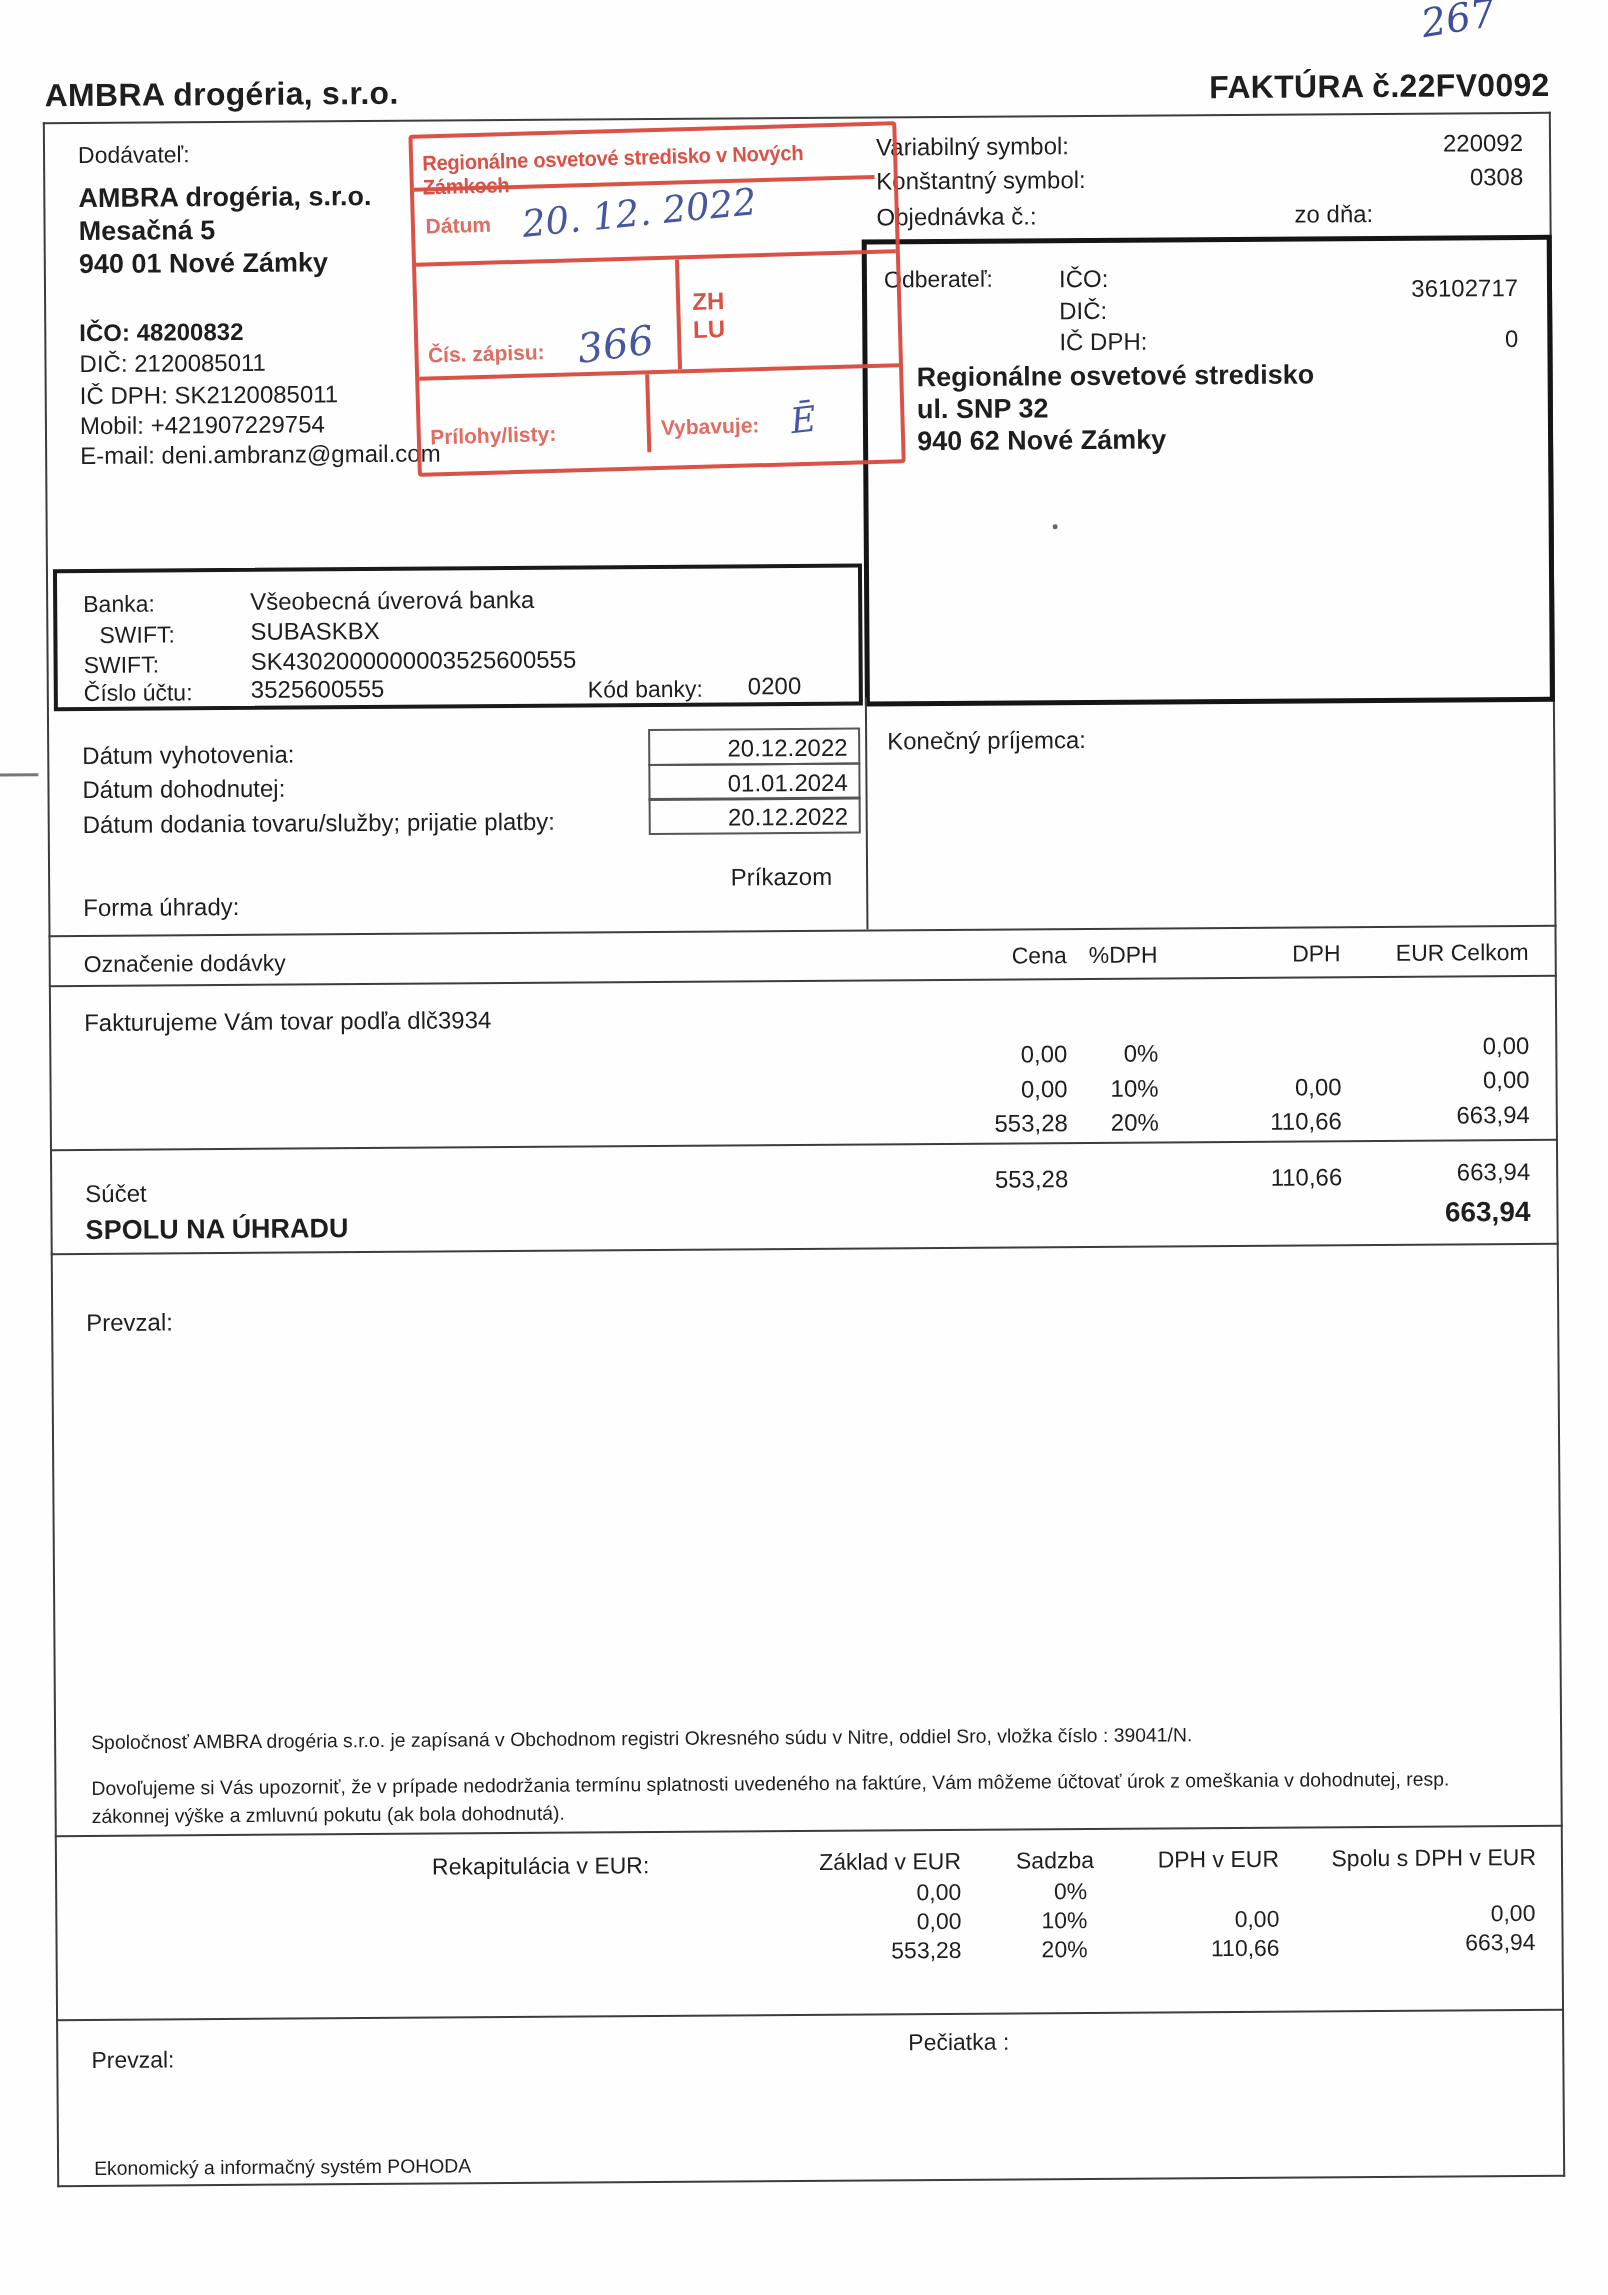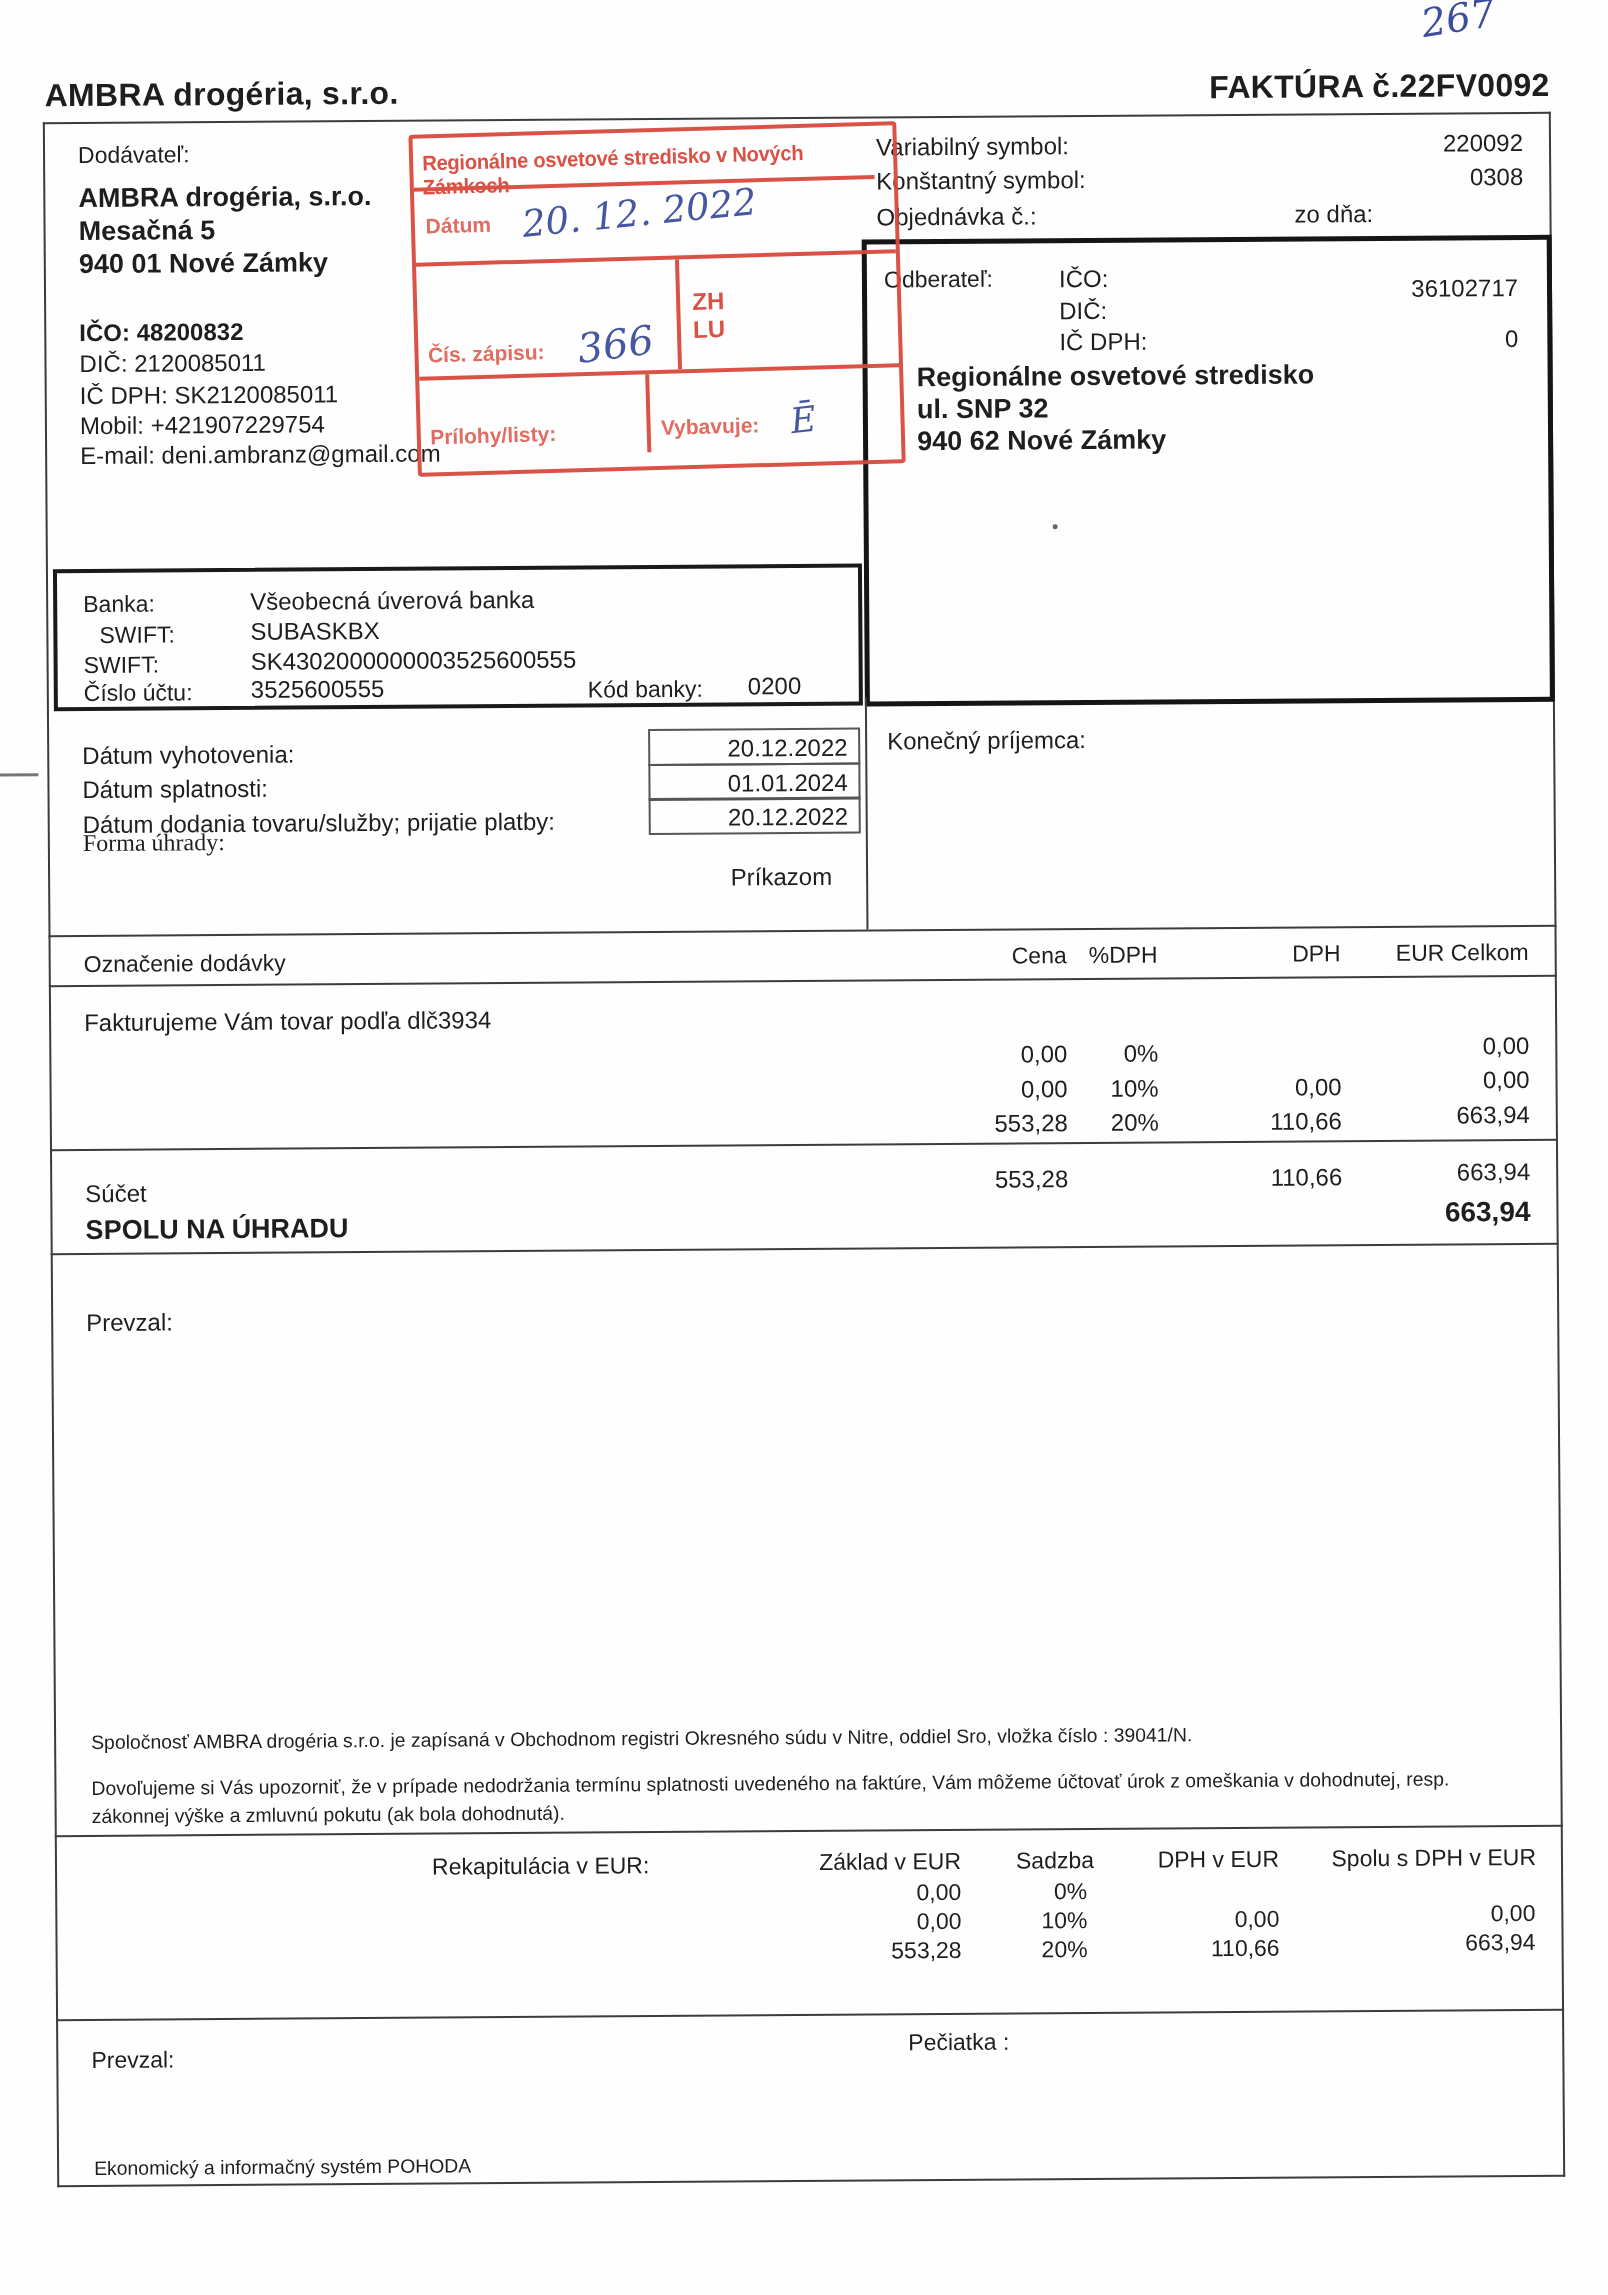--- a/index.html
+++ b/index.html
@@ -139,29 +139,29 @@
     <div class="abs t34" style="left:591px;top:675px;">Kód banky:</div>
     <div class="abs t36" style="left:751px;top:672px;">0200</div>
 
     <div class="line" style="left:0px;top:768px;width:41px;height:2.7px;background:#777;"></div>
 
     <div class="vline" style="left:868px;top:698px;height:232px;"></div>
     <div class="abs t36" style="left:85px;top:737px;">Dátum vyhotovenia:</div>
     <div class="cell" style="left:651px;top:728px;width:208px;height:33px;">
       <div class="abs t36 num" style="right:10.7px;top:4px;width:174px;">20.12.2022</div>
     </div>
-    <div class="abs t36" style="left:85px;top:771px;">Dátum splatnosti:</div>
+    <div class="abs t36" style="left:85px;top:771px;">Dátum dohodnutej:</div>
     <div class="cell" style="left:651px;top:763px;width:208px;height:33px;">
       <div class="abs t36 num" style="right:10.7px;top:4px;width:174px;">01.01.2024</div>
     </div>
     <div class="abs t36" style="left:85px;top:806px;">Dátum dodania tovaru/služby; prijatie platby:</div>
     <div class="cell" style="left:651px;top:797px;width:208px;height:33px;">
       <div class="abs t36 num" style="right:10.7px;top:4px;width:174px;">20.12.2022</div>
     </div>
-    <div class="abs t36" style="left:85px;top:825px;font-family:Liberation Serif, serif;">Forma úhrady:</div>
+    <div class="abs t36" style="left:85px;top:889px;">Forma úhrady:</div>
     <div class="abs t36 num" style="left:634px;top:863px;width:200px;">Príkazom</div>
     <div class="abs t36" style="left:890px;top:728px;">Konečný príjemca:</div>
 
     <div class="line" style="left:50px;top:930px;width:1508px;"></div>
     <div class="abs t34" style="left:85px;top:946px;">Označenie dodávky</div>
     <div class="abs t34 num" style="left:934px;top:944px;width:134px;">Cena</div>
     <div class="abs t34 num" style="left:1059px;top:944px;width:100px;">%DPH</div>
     <div class="abs t34 num" style="left:1208px;top:944px;width:134px;">DPH</div>
     <div class="abs t34 num" style="left:1330px;top:944px;width:200px;">EUR Celkom</div>
     <div class="line" style="left:50px;top:980px;width:1508px;"></div>

